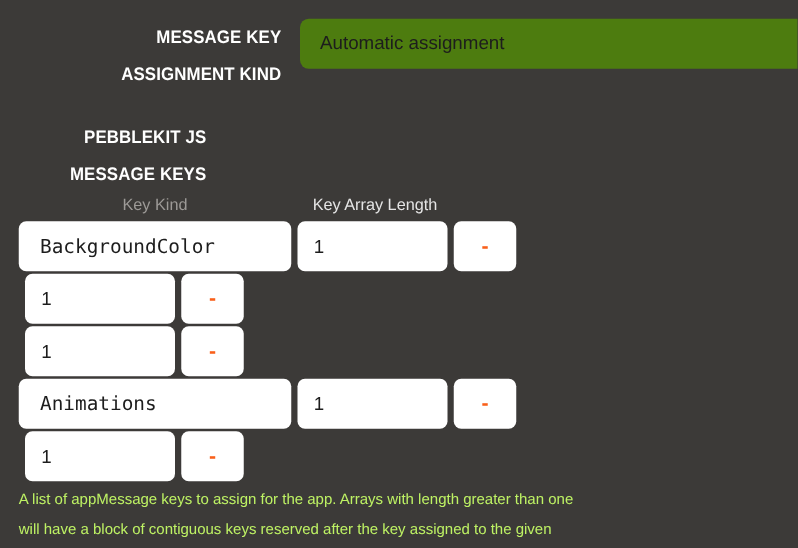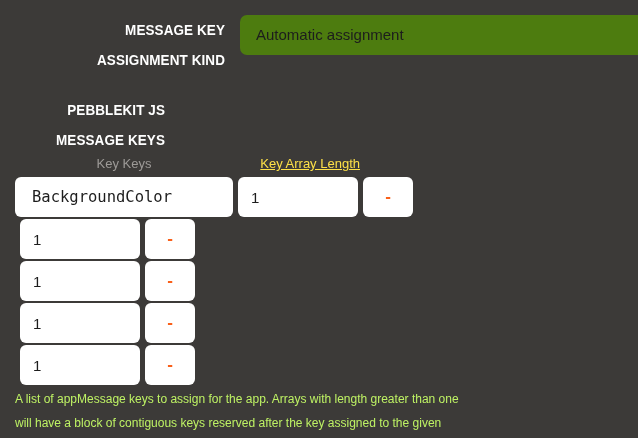--- a/index.html
+++ b/index.html
@@ -92,26 +92,25 @@
   .keys-header .col-keyname {
     width: 218px;
     text-align: center;
     color: #9d9a97;
     font-size: 13px;
     line-height: 18px;
   }
   .keys-header .col-arraylen {
     width: 120px;
     margin-left: 5px;
-    text-align: right;
-    color: #fde047;
+    text-align: center;
+    color: #e5e5e5;
     font-size: 13px;
     line-height: 18px;
     padding-left: 2px;
-    text-decoration: underline;
   }
 
   .key-row {
     display: flex;
     margin-bottom: 2px;
   }
   .key-input,
   .len-input {
     box-sizing: border-box;
     background: #ffffff;
@@ -183,39 +182,40 @@
 <div class="form-row" id="row-message-keys">
 
   <div class="field-label">
     <span class="lbl-line">PebbleKit JS</span>
     <span class="lbl-line">Message Keys</span>
   </div>
 
   <div class="keys-panel">
 
     <div class="keys-header">
-      <div class="col-keyname">Key Keys</div>
+      <div class="col-keyname">Key Kind</div>
       <div class="col-arraylen">Key Array Length</div>
     </div>
 
     <div id="keys-rows">
         <div class="key-row">
           <input class="key-input" type="text" placeholder="New Entry" value="BackgroundColor" style="">
           <input class="len-input" type="text" value="1" style="">
           <button class="remove-btn">-</button>
         </div>
         <div class="key-row">
           <input class="len-input" type="text" value="1" style="">
           <button class="remove-btn">-</button>
         </div>
         <div class="key-row">
           <input class="len-input" type="text" value="1" style="">
           <button class="remove-btn">-</button>
         </div>
         <div class="key-row">
+          <input class="key-input" type="text" placeholder="New Entry" value="Animations" style="">
           <input class="len-input" type="text" value="1" style="">
           <button class="remove-btn">-</button>
         </div>
         <div class="key-row">
           <input class="len-input" type="text" value="1" style="">
           <button class="remove-btn">-</button>
         </div>
       </div>
 
     <div class="help-text">A list of appMessage keys to assign for the app. Arrays with length greater than one will have a block of contiguous keys reserved after the key assigned to the given name.</div>

